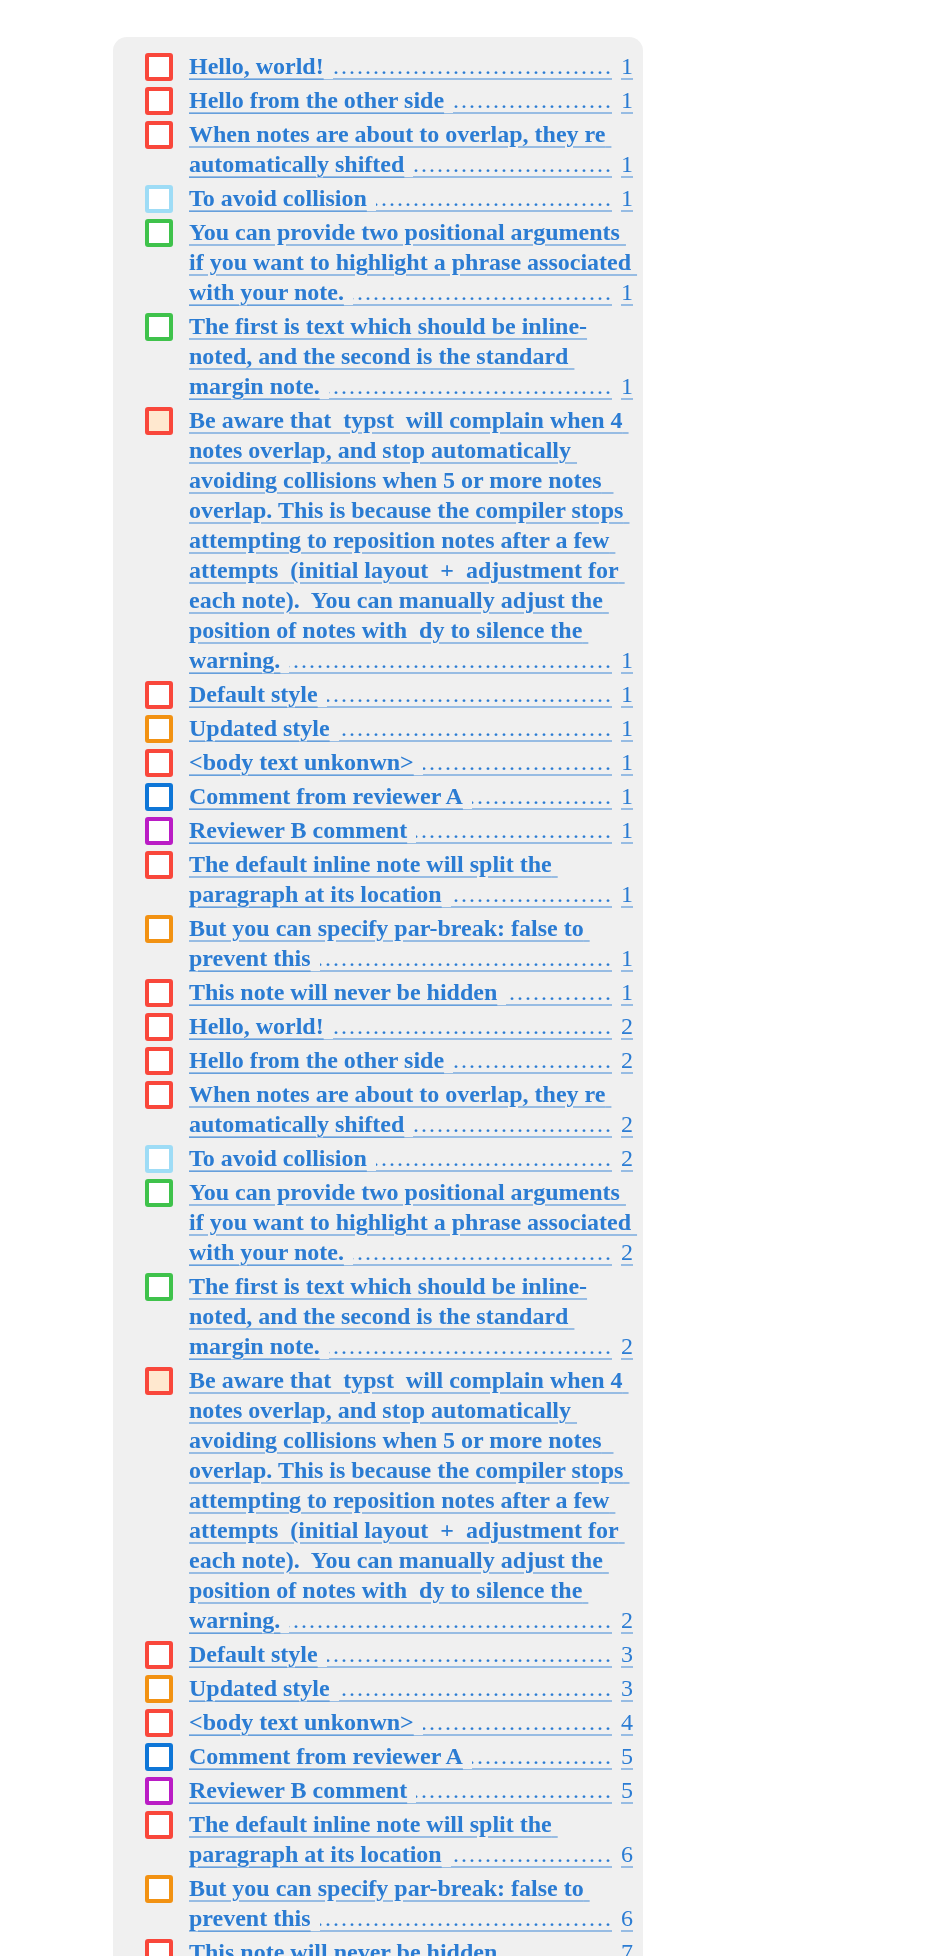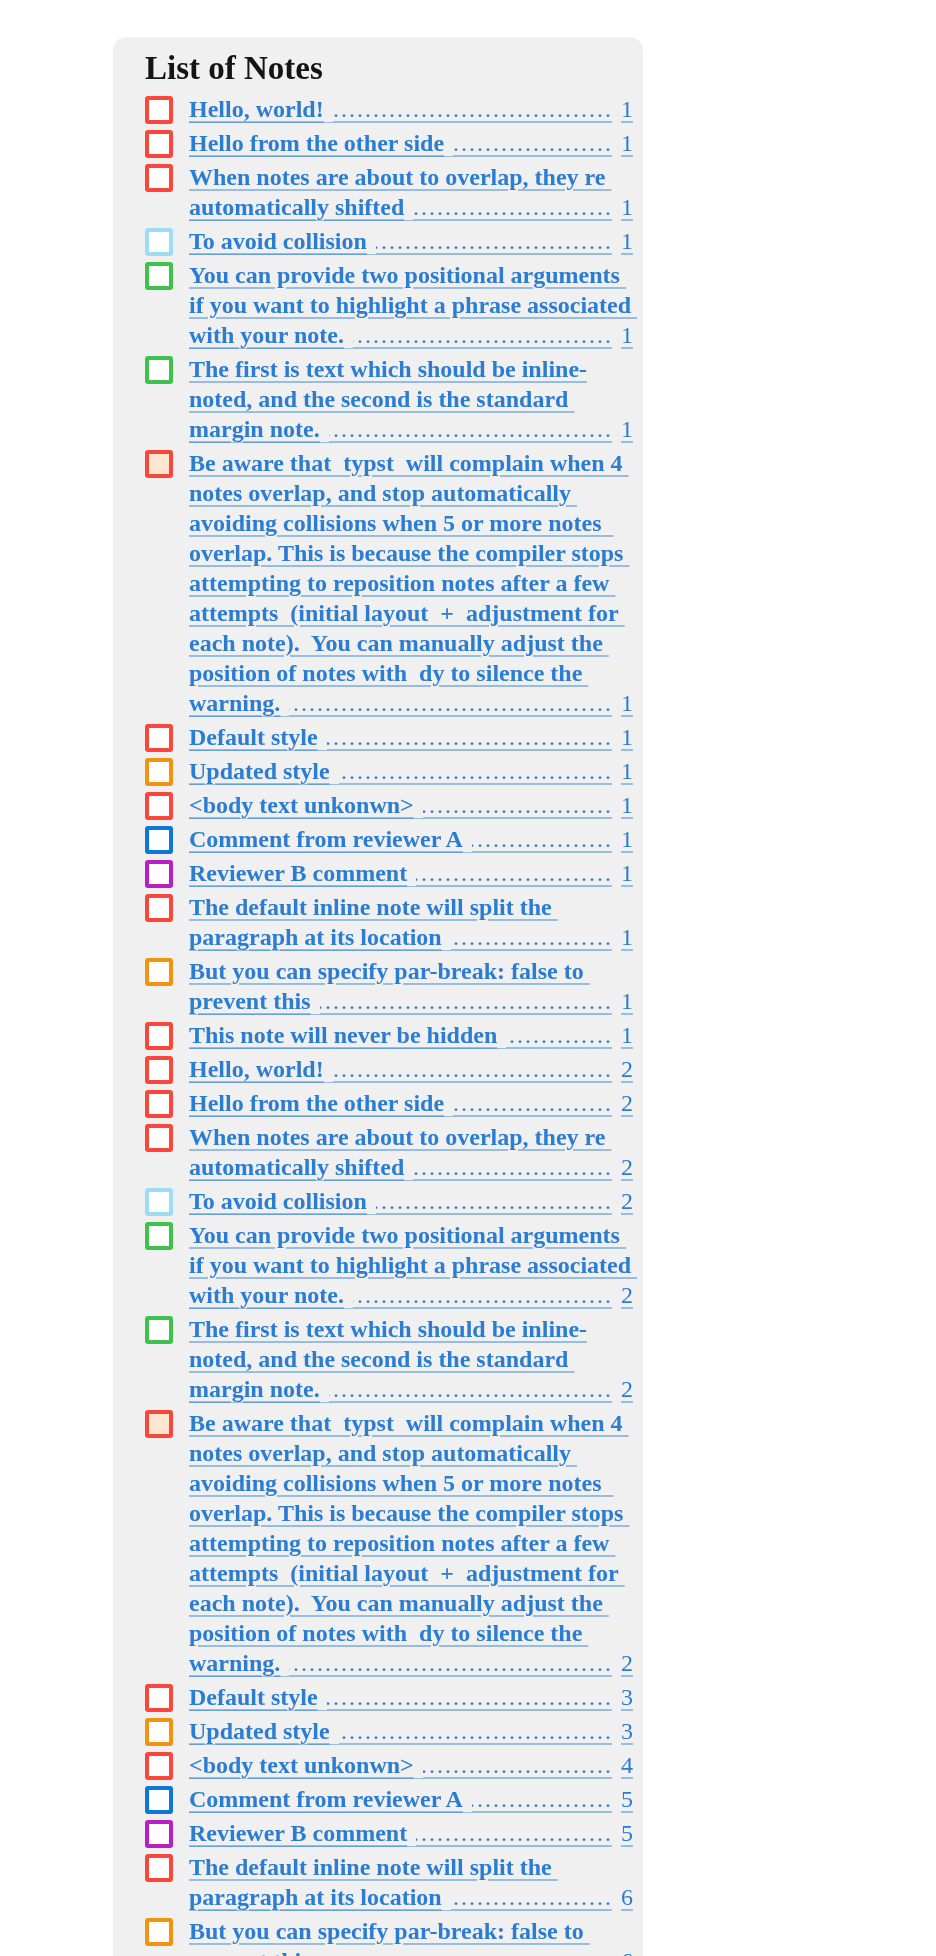--- a/index.html
+++ b/index.html
@@ -97,21 +97,20 @@
     text-decoration-color: rgba(43,124,211,0.45);
     text-underline-offset: 4px;
     text-decoration-thickness: 1.5px;
   }
 </style>
 </head>
 <body>
 
 <div class="page">
   <div class="card">
-    <h1 class="title">List of Notes</h1>
     <div>
   <div class="entry">
     <span class="marker" style="border-color: rgb(249, 71, 59); background: rgb(255, 255, 255);"></span>
     <span class="entry-text"><span class="dots">............................................................................................................................................</span><span class="label">Hello, world!</span><span class="pageno">1</span></span>
   </div>
 
   <div class="entry">
     <span class="marker" style="border-color: rgb(249, 71, 59); background: rgb(255, 255, 255);"></span>
     <span class="entry-text"><span class="dots">............................................................................................................................................</span><span class="label">Hello from the other side</span><span class="pageno">1</span></span>
   </div>

